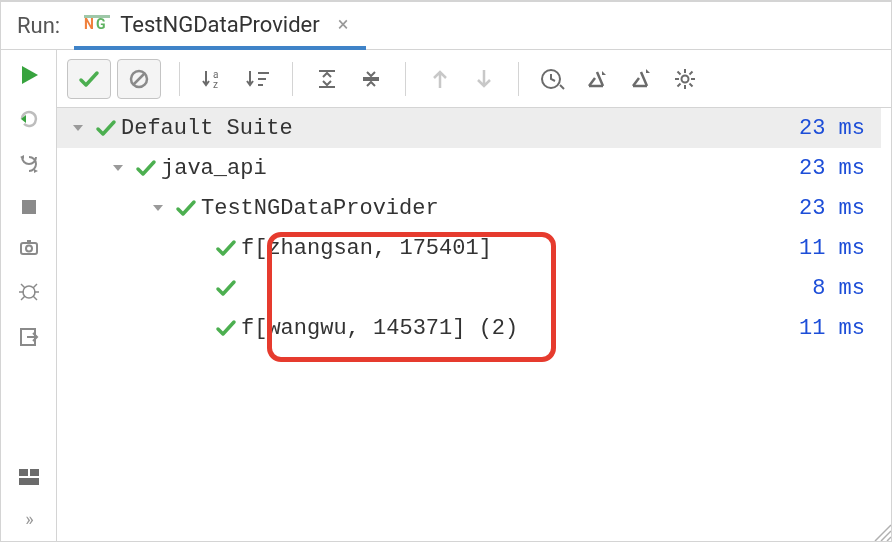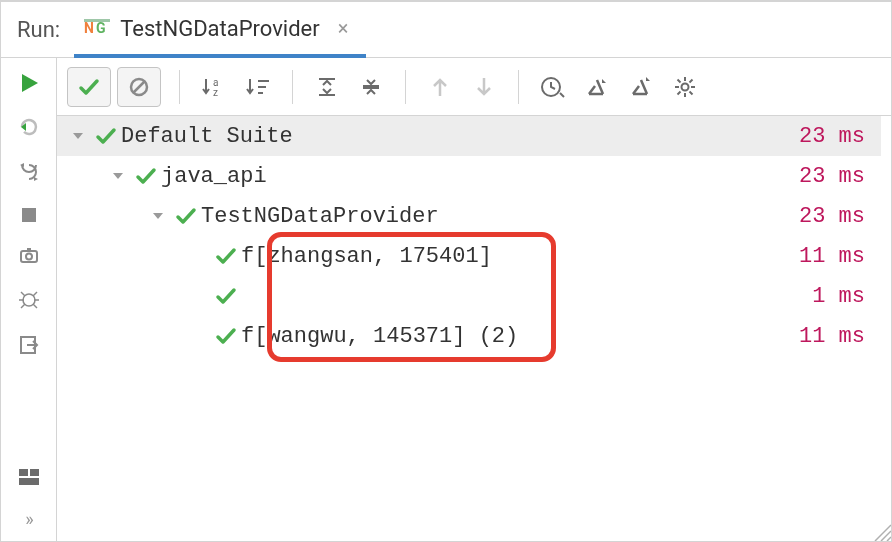--- a/index.html
+++ b/index.html
@@ -20,21 +20,21 @@
     width: 100%;
     height: 100%;
     border: 1px solid #d4d4d4;
     border-top: 2px solid #d4d4d4;
   }
   
   .header-row {
     display: flex;
     align-items: stretch;
     border-bottom: 1px solid #d4d4d4;
-    height: 56px;
+    height: 48px;
   }
   .run-label {
     display: flex;
     align-items: center;
     padding: 0 14px 0 16px;
     color: #555;
   }
   .tab {
     display: flex;
     align-items: center;
@@ -138,21 +138,21 @@
   }
   .check {
     width: 30px;
     display: inline-flex;
     justify-content: center;
   }
   .indent { display: inline-block; }
   .label { white-space: nowrap; }
   .time {
     margin-left: auto;
-    color: #be185d;
+    color: #1d4ed8;
     text-align: right;
   }
   .highlight-box {
     position: absolute;
     border: 5px solid #e63b2e;
     border-radius: 14px;
     pointer-events: none;
   }
   .scrollbar-corner {
     position: absolute;
@@ -400,21 +400,21 @@
             <span class="time">11 ms</span>
           </div>
           <div class="row">
             <span class="indent" style="width: 128px;"></span>
             <span class="arrow"></span>
             <span class="check">
               <svg width="22" height="22" viewBox="0 0 22 22">
                 <path d="M3 12l5 5L19 5" fill="none" stroke="#4caf50" stroke-width="3.5" stroke-linecap="round" stroke-linejoin="round"></path>
               </svg>
             </span>
-            <span class="time">1 ms</span>
+            <span class="time">8 ms</span>
           </div>
           <div class="row">
             <span class="indent" style="width: 128px;"></span>
             <span class="arrow"></span>
             <span class="check">
               <svg width="22" height="22" viewBox="0 0 22 22">
                 <path d="M3 12l5 5L19 5" fill="none" stroke="#4caf50" stroke-width="3.5" stroke-linecap="round" stroke-linejoin="round"></path>
               </svg>
             </span>
             <span class="label">f[wangwu, 145371] (2)</span>

